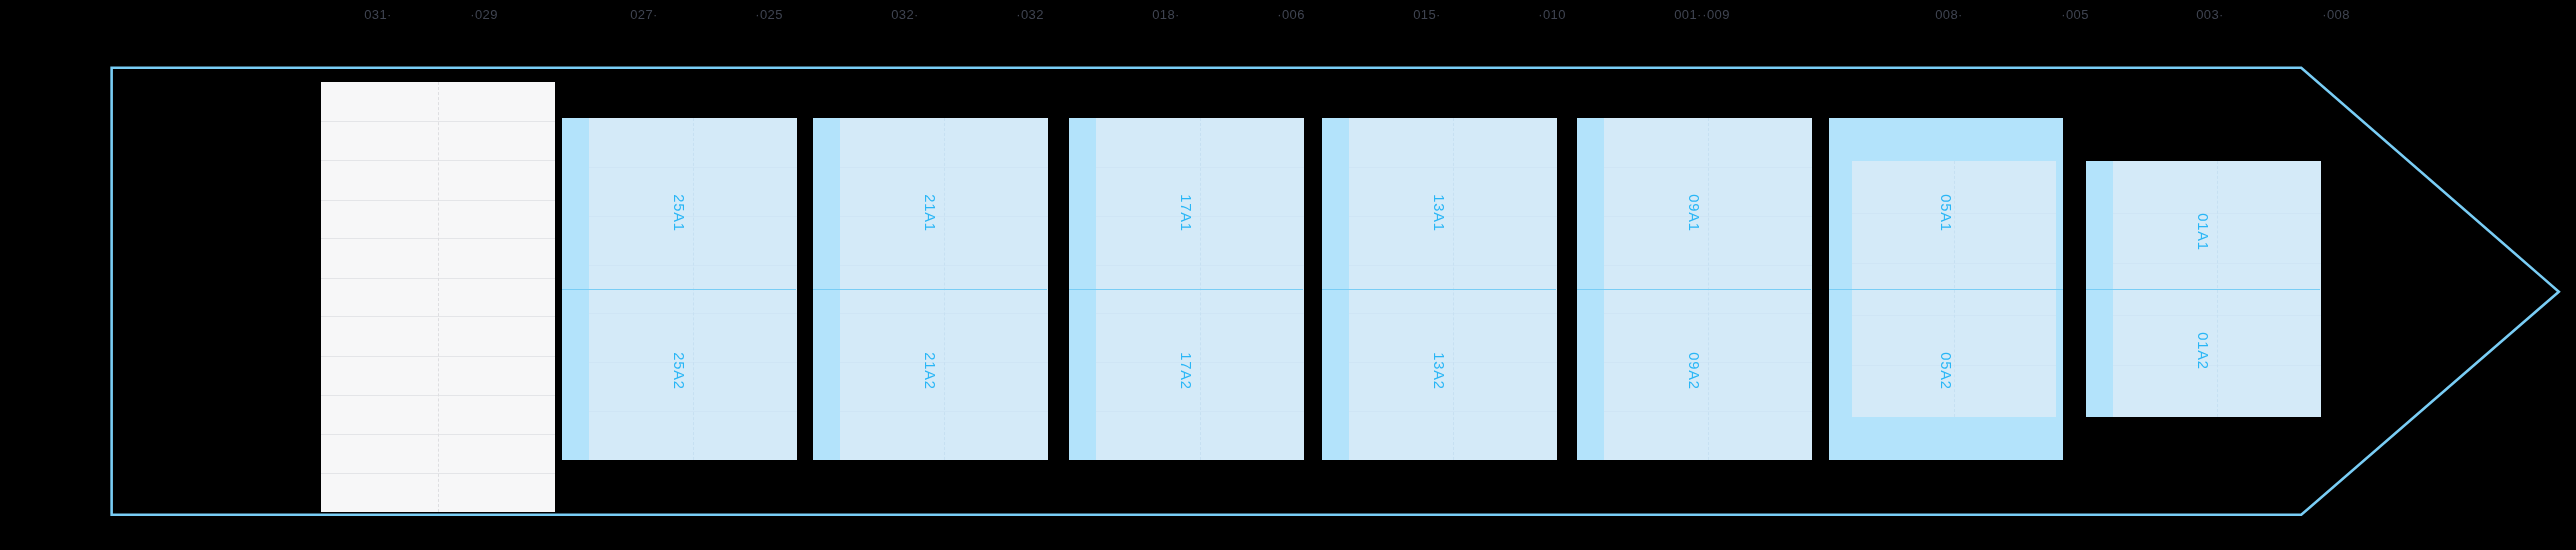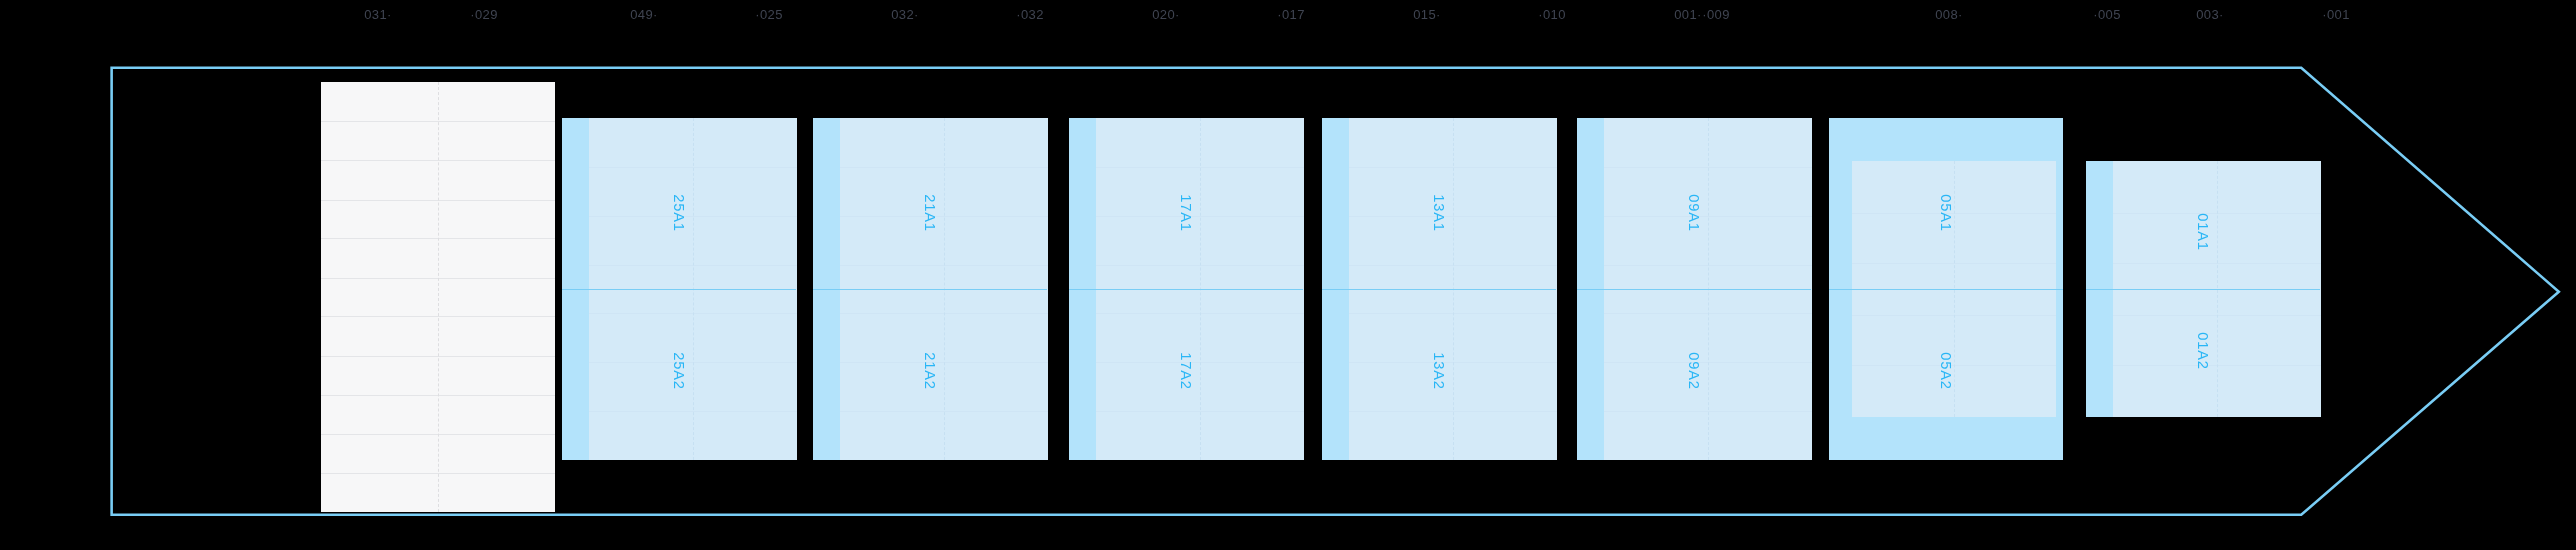--- a/index.html
+++ b/index.html
@@ -39,34 +39,34 @@
             transform-origin:center center;}
 </style>
 </head>
 <body>
 
 <div id="stage">
 
   <div id="ruler">
       <div class="tick" style="left: 378px;">031·</div>
       <div class="tick" style="left: 484px;">·029</div>
-      <div class="tick" style="left: 644px;">049·</div>
+      <div class="tick" style="left: 644px;">027·</div>
       <div class="tick" style="left: 769px;">·025</div>
       <div class="tick" style="left: 905px;">032·</div>
       <div class="tick" style="left: 1030px;">·032</div>
-      <div class="tick" style="left: 1166px;">020·</div>
-      <div class="tick" style="left: 1291px;">·017</div>
+      <div class="tick" style="left: 1166px;">018·</div>
+      <div class="tick" style="left: 1291px;">·006</div>
       <div class="tick" style="left: 1427px;">015·</div>
       <div class="tick" style="left: 1552px;">·010</div>
       <div class="tick" style="left: 1688px;">001·</div>
       <div class="tick" style="left: 1716px;">·009</div>
       <div class="tick" style="left: 1949px;">008·</div>
-      <div class="tick" style="left: 2075px; margin-left: 32px;">·005</div>
+      <div class="tick" style="left: 2075px;">·005</div>
       <div class="tick" style="left: 2210px;">003·</div>
-      <div class="tick" style="left: 2336px;">·001</div>
+      <div class="tick" style="left: 2336px;">·008</div>
     </div>
 
   <svg id="hull" viewBox="0 0 3000 641" preserveAspectRatio="none">
     <polygon id="hull-path" points="130,79 2680,79 2980,340 2680,600 130,600" fill="#000000" stroke="#79cdf5" stroke-width="3"></polygon>
   </svg>
 
   <div id="accom" style="left: 321px; top: 82px; width: 234px; height: 430px; background: rgb(247, 247, 248);">
       <div class="row" style="top: 39px;"></div>
       <div class="row" style="top: 78px;"></div>
       <div class="row" style="top: 118px;"></div>

